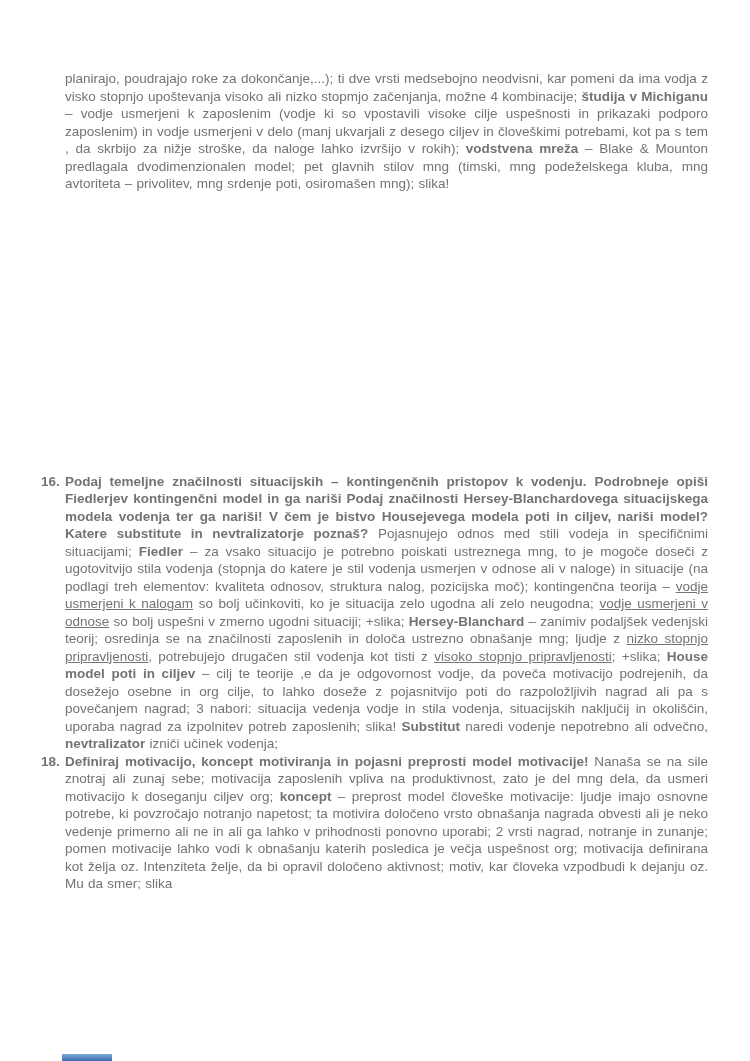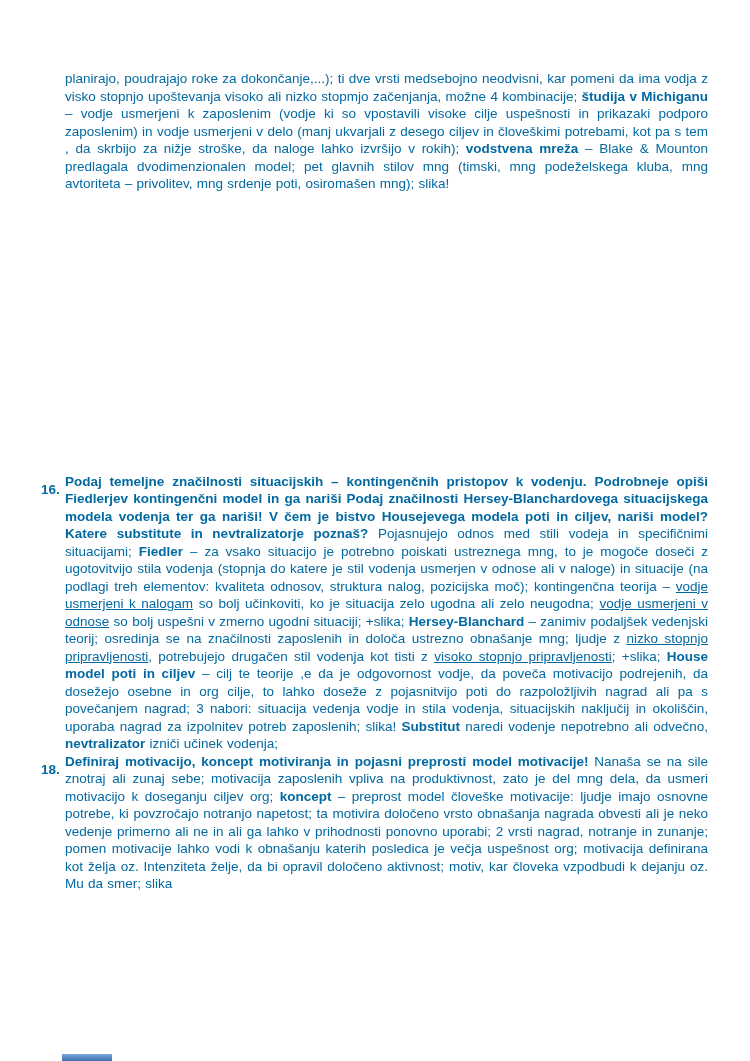--- a/index.html
+++ b/index.html
@@ -7,21 +7,21 @@
     padding: 0;
     background: #ffffff;
   }
   .page {
     position: relative;
     width: 750px;
     height: 1061px;
     background: #ffffff;
     overflow: hidden;
     font-family: "Liberation Sans", "DejaVu Sans", sans-serif;
-    color: #0369a1;
+    color: #737373;
   }
   .content {
     position: absolute;
     left: 65px;
     top: 70px;
     width: 643px;
   }
   .para {
     margin: 0;
     font-size: 13.5px;
@@ -32,21 +32,21 @@
   .question-list {
     margin-top: 280px;
   }
   .question-item {
     position: relative;
     margin: 0;
   }
   .question-number {
     position: absolute;
     left: -24px;
-    top: 8px;
+    top: 0;
     font-weight: bold;
     font-size: 13.5px;
     line-height: 17.5px;
     white-space: nowrap;
   }
   .seg-r { font-weight: normal; }
   .seg-b { font-weight: bold; }
   .seg-u { text-decoration: underline; }
   .next-page-sliver {
     position: absolute;

